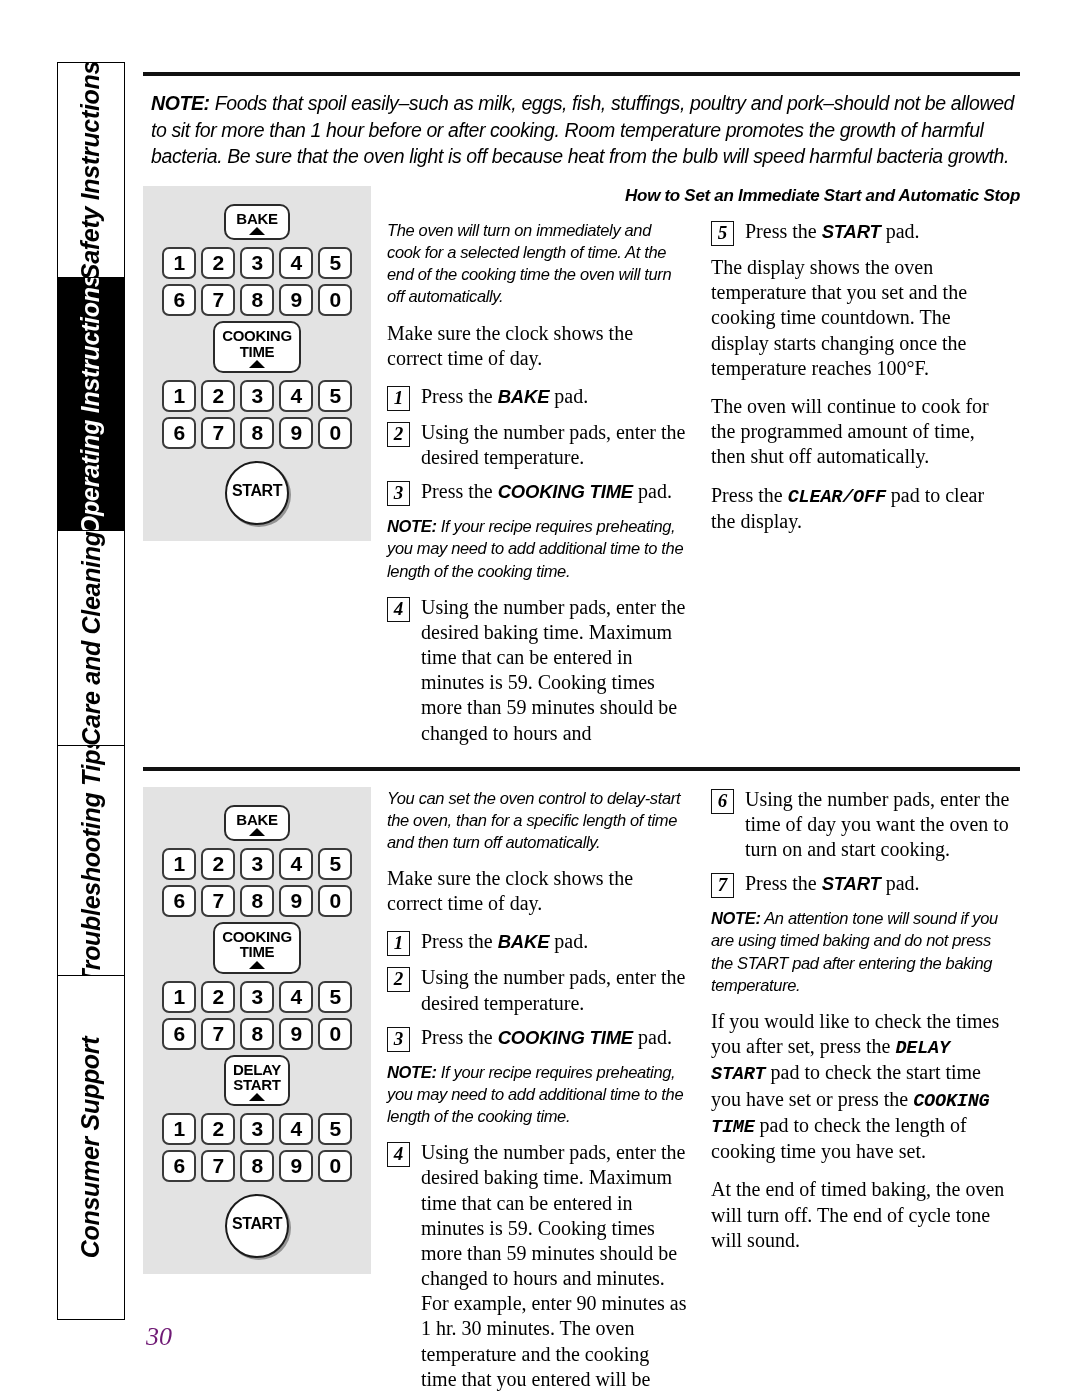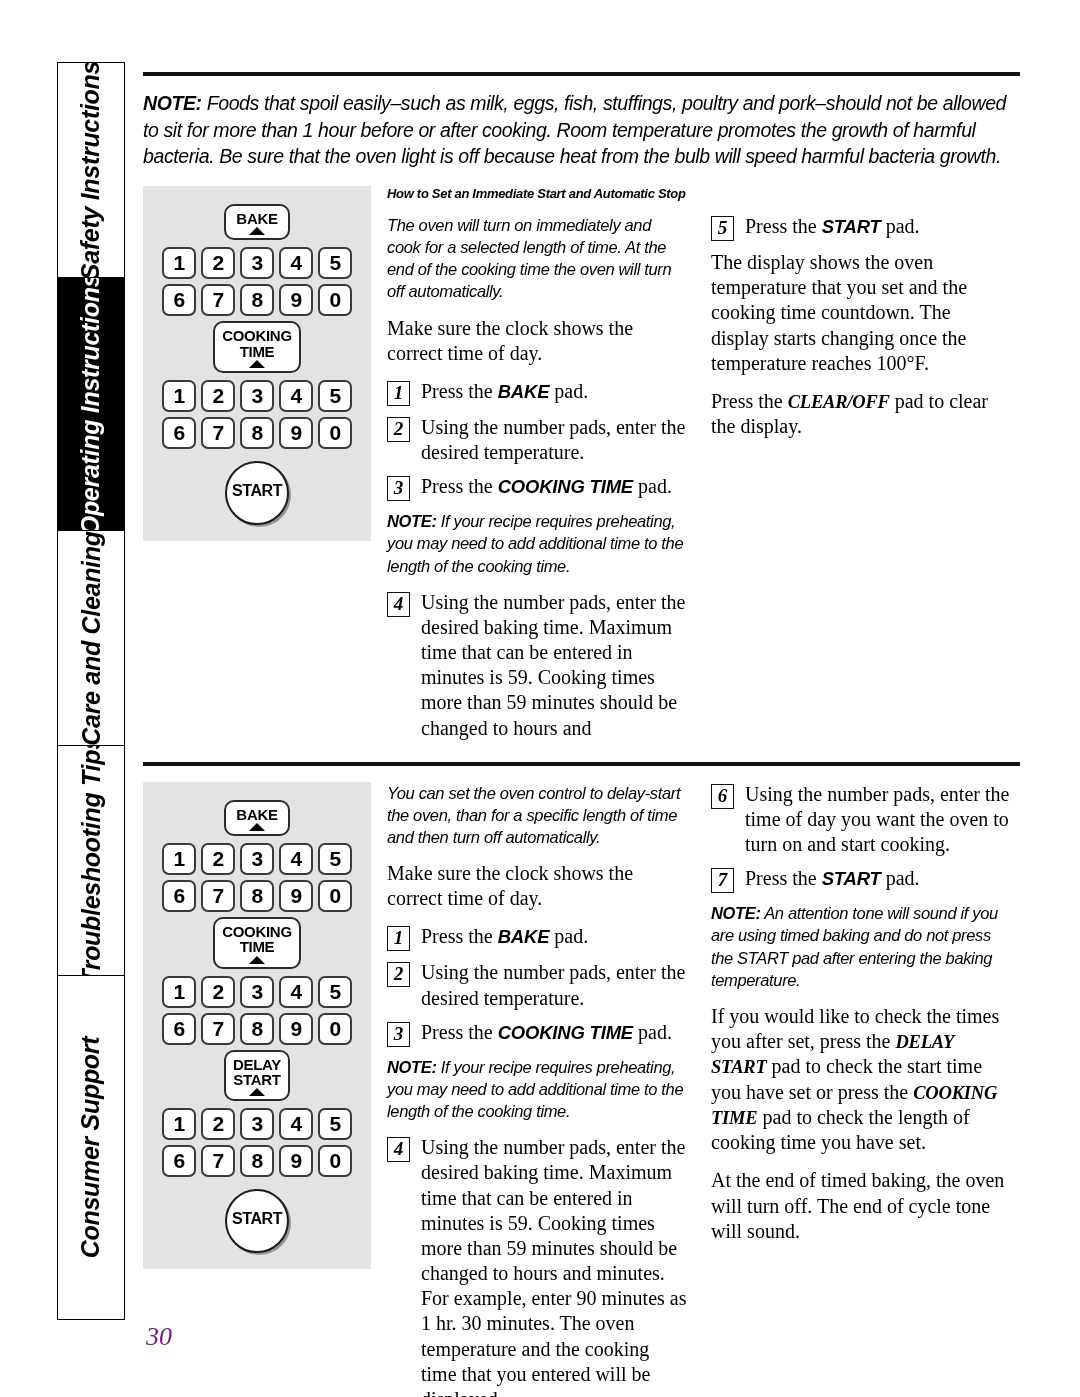--- a/index.html
+++ b/index.html
@@ -86,21 +86,21 @@
     border-bottom: 1.5px solid #111;
     margin-bottom: 14px;
   }
 
   .intro-note {
     font-family: "Liberation Sans", sans-serif;
     font-style: italic;
     font-size: 19.5px;
     line-height: 1.37;
     letter-spacing: -0.4px;
-    margin: 0 0 16px 0;
+    margin: 0 0 16px 8px;
   }
   .intro-note b { font-weight: bold; font-style: italic; }
 
   .section-rule {
     border-top: 3.5px solid #111;
     border-bottom: 1.5px solid #111;
     height: 0;
     margin: 12px 0 16px 0;
   }
 
@@ -108,23 +108,24 @@
   .section {
     display: flex;
     align-items: flex-start;
   }
   .diagram-col { width: 228px; flex: none; }
   .text-area { flex: 1; padding-left: 16px; }
   .sec-heading {
     font-family: "Liberation Sans", sans-serif;
     font-weight: bold;
     font-style: italic;
-    font-size: 13px;
+    font-size: 17px;
     letter-spacing: -0.3px;
     margin: 0 0 13px 0;
+    text-align: right;
   }
   .cols {
     display: flex;
     gap: 24px;
   }
   .col { width: 300px; flex: none; }
 
   .lede {
     font-family: "Liberation Sans", sans-serif;
     font-style: italic;
@@ -133,21 +134,21 @@
     letter-spacing: -0.35px;
     margin: 0 0 13px 0;
   }
   .body-p {
     font-family: "Liberation Serif", serif;
     font-size: 20px;
     line-height: 1.26;
     margin: 0 0 13px 0;
   }
   .body-p b {
-    font-family: Liberation Serif, serif;
+    font-family: Liberation Mono, monospace;
     font-weight: bold;
     font-style: italic;
     font-size: 18.5px;
     letter-spacing: -0.2px;
     margin-top: 20px;
   }
   .note-p {
     font-family: "Liberation Sans", sans-serif;
     font-style: italic;
     font-size: 16.5px;
@@ -382,20 +383,21 @@
         </div>
 
         <div class="col">
 
           <div class="step">
             <div class="step-num">5</div>
             <div class="step-text"><span>Press the </span><b>START</b><span> pad.</span></div>
           </div>
 
           <p class="body-p">The display shows the oven temperature that you set and the cooking time countdown. The display starts changing once the temperature reaches 100°F.</p>
+          <p class="body-p">The oven will continue to cook for the programmed amount of time, then shut off automatically.</p>
           <p class="body-p"><span>Press the </span><b>CLEAR/OFF</b><span> pad to clear the display.</span></p>
         </div>
 
       </div>
     </div>
   </div>
 
   <div class="section-rule"></div>
 
   <div class="section">

